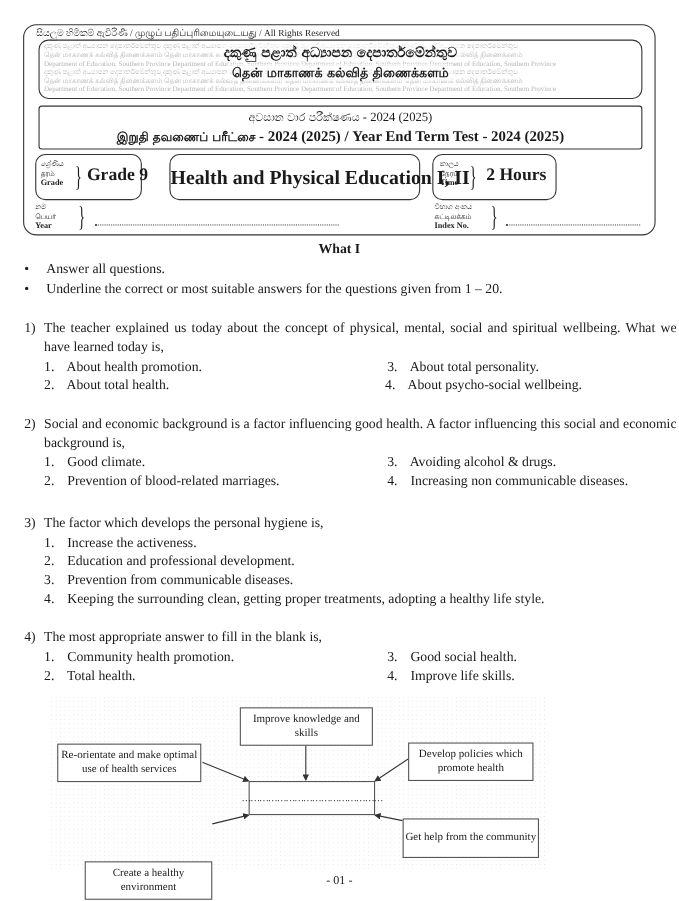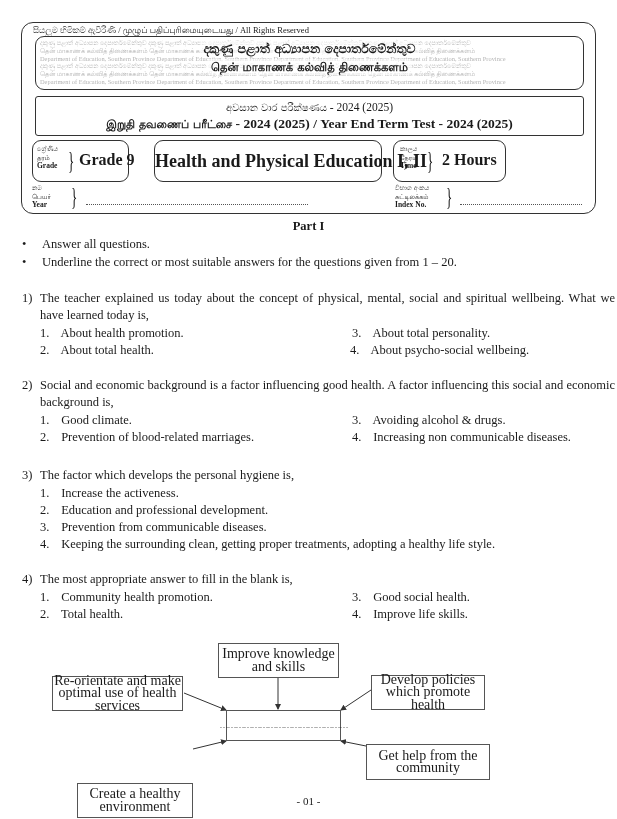--- a/index.html
+++ b/index.html
@@ -40,21 +40,21 @@
   .q { left:22px; font-size:12.5px; line-height:17px; }
   .q-num { position:absolute; left:0; top:0; }
   .q-text { position:absolute; left:18px; width:575px; text-align:justify; }
   .opt { position:absolute; font-size:12.5px; white-space:nowrap; }
   .opt .n { display:inline-block; width:18px; }
 
   
   .diagram { left:45px; top:632px; width:452px; height:158px;
     background-image: radial-gradient(#e2e2e2 0.6px, transparent 0.7px);
     background-size:4px 4px; }
-  .dbox { position:absolute; border:1px solid #555; background:#fff; text-align:center; font-size:14px; line-height:12.5px; box-sizing:border-box; display:flex; align-items:center; justify-content:center; }
+  .dbox { position:absolute; border:1px solid #555; background:#fff; text-align:center; font-size:10px; line-height:12.5px; box-sizing:border-box; display:flex; align-items:center; justify-content:center; }
   .page-num { left:0; width:617px; top:795px; text-align:center; font-size:11px; }
 </style>
 </head>
 <body>
 
 <div class="abs outer-frame"></div>
 <div class="abs rights">සියලුම හිමිකම් ඇවිරිණි / முழுப் பதிப்புரிமையுடையது / All Rights Reserved</div>
 
 <div class="abs dept-box">
   <div class="wm-lines">
@@ -113,21 +113,21 @@
 <div class="dots" style="left:86px;top:204px;width:222px;"></div>
 
 <div class="abs tri-label" style="left:395px;top:184px;">
   <span class="s">විභාග අංකය</span>
   <span class="s">சுட்டிலக்கம்</span>
   <span>Index No.</span>
 </div>
 <div class="abs brace" style="left:443px;top:184px;">}</div>
 <div class="dots" style="left:460px;top:204px;width:122px;"></div>
 
-<div class="abs part-title">Part I</div>
+<div class="abs part-title">What I</div>
 
 <div class="abs bullet-row" style="top:237px;">
   <span class="dot">•</span><span>Answer all questions.</span>
 </div>
 <div class="abs bullet-row" style="top:255px;">
   <span class="dot">•</span><span>Underline the correct or most suitable answers for the questions given from 1 – 20.</span>
 </div>
 
 <div class="abs q" style="top:290px;">
   <span class="q-num">1)</span>

